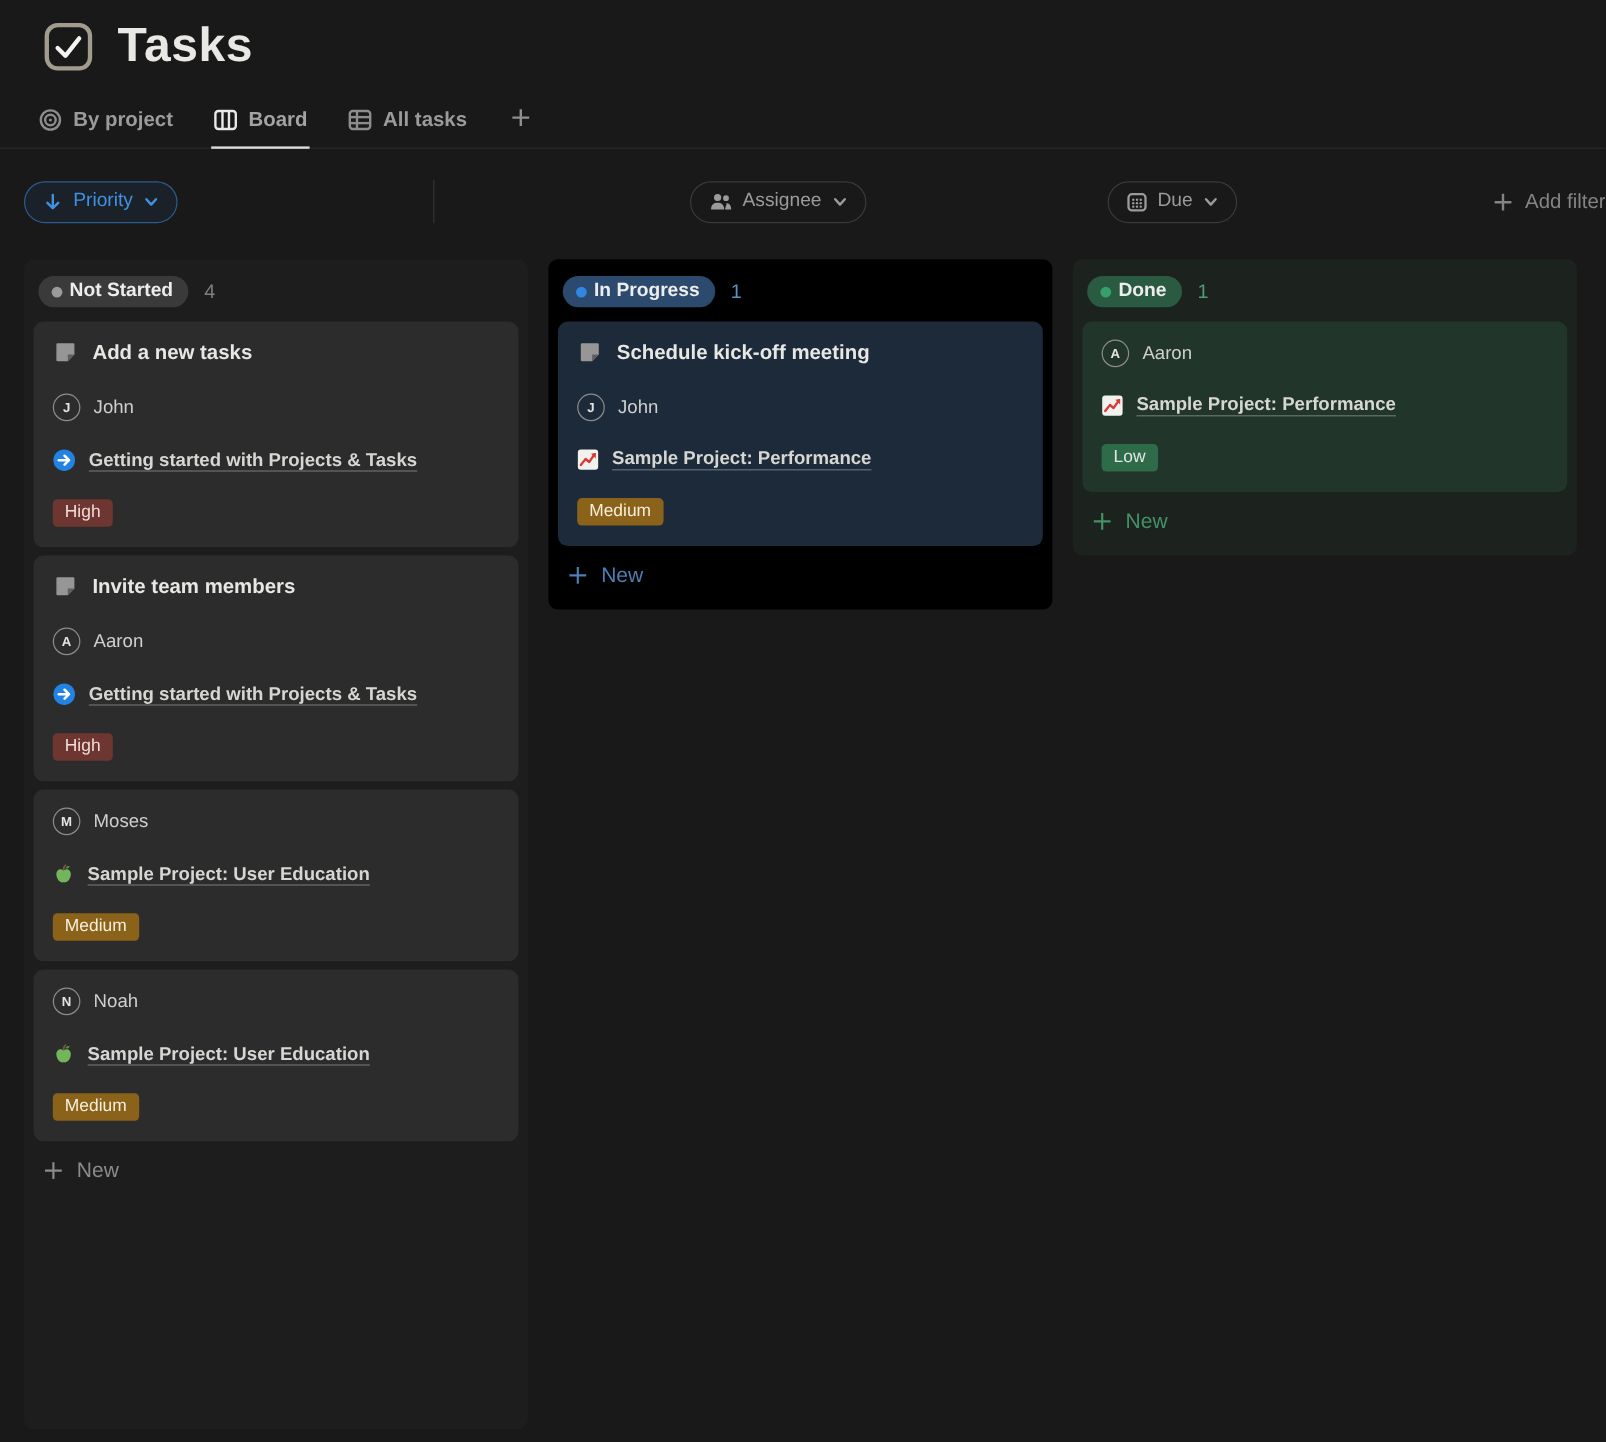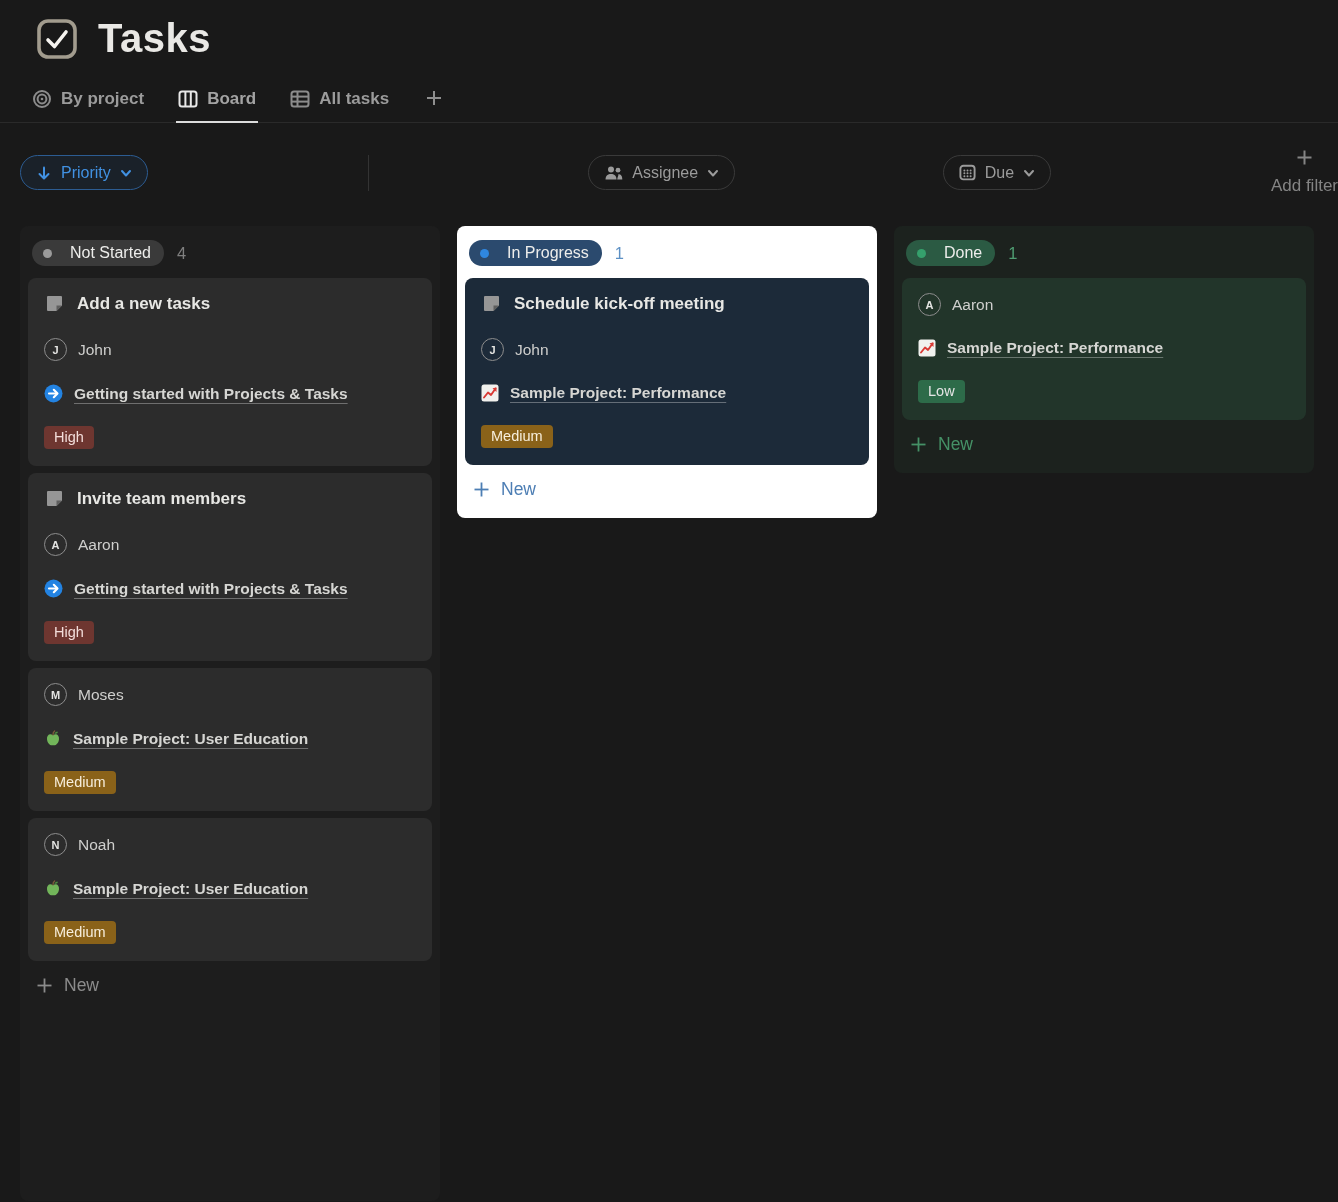--- a/index.html
+++ b/index.html
@@ -23,32 +23,32 @@
 
   
   .filter-bar { display:flex; align-items:center; margin-top:26px; padding-left:20px;justify-content:space-between; }
   .pill { display:inline-flex; align-items:center; gap:9px; height:35px; padding:0 15px;
           border-radius:18px; border:1px solid #3a3a3a; color:#9b9b9b; font-size:16px;
           cursor:pointer; background:transparent; }
   .pill--active { border-color:#2c5c92; background:rgba(35,131,226,0.08); color:#4191e2; }
   .vdivider { width:1px; height:36px; background:#333333; margin:0 22px; }
   .pill + .pill { margin-left:10px; }
   .add-filter { display:inline-flex; align-items:center; gap:10px; margin-left:22px;
-                color:#848484; font-size:17px; cursor:pointer;flex-direction:column; }
+                color:#848484; font-size:17px; cursor:pointer; }
 
   
   .board { display:flex; align-items:flex-start; gap:17px; margin-top:30px; padding-left:20px; }
   .column { width:420px; border-radius:8px; padding:8px; }
   .column--neutral { background:#1d1d1d; min-height:975px; }
-  .column--blue    { background:#ffffff; }
+  .column--blue    { background:#000000; }
   .column--green   { background:#1c221e; }
 
   .col-header { display:flex; align-items:center; padding:6px 6px 12px 4px; }
-  .status-pill { display:inline-flex; align-items:center; gap:18px; padding:4px 13px 4px 11px;
-                 border-radius:16px; font-size:16px; font-weight:400; color:#ededeb; cursor:pointer;text-align:right; }
+  .status-pill { display:inline-flex; align-items:center; gap:6px; padding:4px 13px 4px 11px;
+                 border-radius:16px; font-size:16px; font-weight:700; color:#ededeb; cursor:pointer;text-align:right; }
   .status-pill--neutral { background:#3a3a3a; }
   .status-pill--blue    { background:#2b4a6e; }
   .status-pill--green   { background:#2b5a43; }
   .status-dot { width:9px; height:9px; border-radius:50%; }
   .col-count { margin-left:13px; font-size:16.5px; }
   .col-count--neutral { color:#7f7f7f; }
   .col-count--blue    { color:#5d90c4; }
   .col-count--green   { color:#4f9d72; }
 
   .cards { display:flex; flex-direction:column; gap:7px; }

